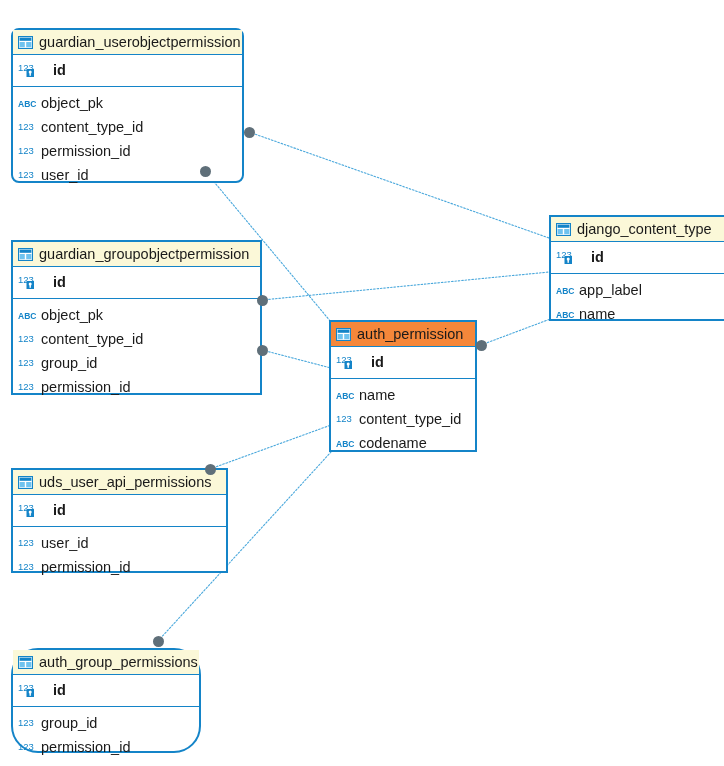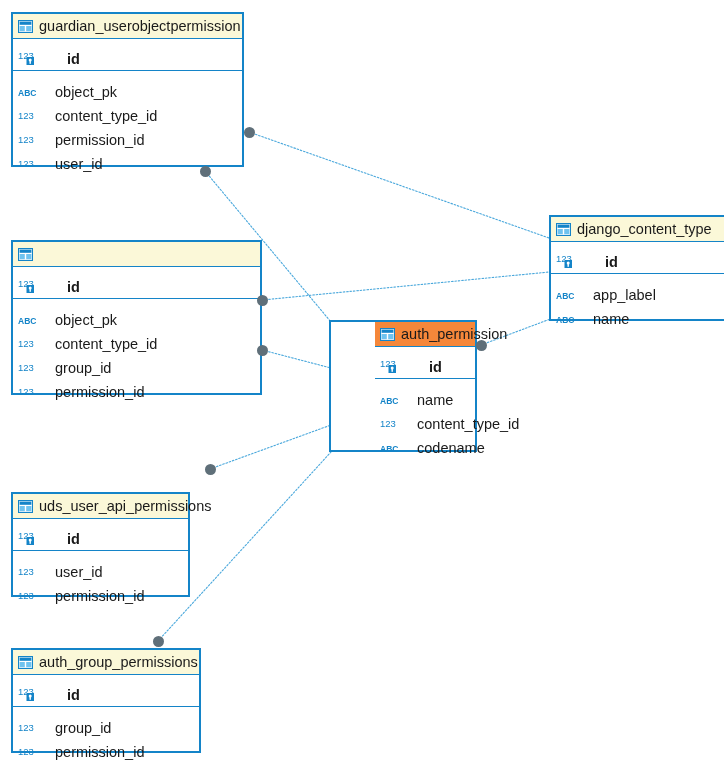--- a/index.html
+++ b/index.html
@@ -57,22 +57,22 @@
     box-sizing: border-box;
     border-bottom: 1px solid #1484c8;
     padding: 3px 0 4px 0;
   }
   .cols-section {
     box-sizing: border-box;
     padding: 4px 0 5px 0;
   }
   .col-row {
     display: flex;
-    align-items: flex-end;
-    gap: 18px;
+    align-items: center;
+    gap: 4px;
     height: 24px;
     padding: 0 5px 0 5px;
     white-space: nowrap;
   }
   .col-name {
     font-size: 14.5px;
     color: #1a1a1a;
     line-height: 1;
   }
   .col-name.pk {
@@ -102,21 +102,21 @@
 <div id="canvas">
   <svg id="edge-layer" width="724" height="766" viewBox="0 0 724 766">
       <line x1="249" y1="132" x2="549" y2="238" stroke="#4aa8dc" stroke-width="1.1" stroke-dasharray="1.6 1.8" stroke-linecap="round"></line>
       <line x1="205" y1="171" x2="331" y2="322" stroke="#4aa8dc" stroke-width="1.1" stroke-dasharray="1.6 1.8" stroke-linecap="round"></line>
       <line x1="262" y1="300" x2="549" y2="272" stroke="#4aa8dc" stroke-width="1.1" stroke-dasharray="1.6 1.8" stroke-linecap="round"></line>
       <line x1="262" y1="350" x2="331" y2="368" stroke="#4aa8dc" stroke-width="1.1" stroke-dasharray="1.6 1.8" stroke-linecap="round"></line>
       <line x1="481" y1="345" x2="553" y2="318" stroke="#4aa8dc" stroke-width="1.1" stroke-dasharray="1.6 1.8" stroke-linecap="round"></line>
       <line x1="210" y1="469" x2="331" y2="425" stroke="#4aa8dc" stroke-width="1.1" stroke-dasharray="1.6 1.8" stroke-linecap="round"></line>
       <line x1="158" y1="641" x2="331" y2="452" stroke="#4aa8dc" stroke-width="1.1" stroke-dasharray="1.6 1.8" stroke-linecap="round"></line>
     </svg>
-<div class="entity" style="left: 11px; top: 12px; width: 233px; height: 155px;">
+<div class="entity" style="left: 11px; top: 28px; width: 233px; height: 155px; border-radius: 8px;">
       <div class="entity-header">
         <span class="ic">
           <svg width="15" height="13" viewBox="0 0 15 13">
             <rect x="0.5" y="0.5" width="14" height="12" fill="#ffffff" stroke="#1484c8" stroke-width="1.2"></rect>
             <rect x="1.6" y="1.6" width="11.8" height="3.2" fill="#1484c8"></rect>
             <rect x="1.6" y="6" width="5.2" height="5.2" fill="#6fc3ef"></rect>
             <rect x="8.2" y="6" width="5.2" height="5.2" fill="#6fc3ef"></rect>
           </svg>
         </span>
         <span class="entity-title">guardian_userobjectpermission</span>
@@ -216,20 +216,21 @@
     <div class="entity" style="left: 11px; top: 240px; width: 251px; height: 155px;">
       <div class="entity-header">
         <span class="ic">
           <svg width="15" height="13" viewBox="0 0 15 13">
             <rect x="0.5" y="0.5" width="14" height="12" fill="#ffffff" stroke="#1484c8" stroke-width="1.2"></rect>
             <rect x="1.6" y="1.6" width="11.8" height="3.2" fill="#1484c8"></rect>
             <rect x="1.6" y="6" width="5.2" height="5.2" fill="#6fc3ef"></rect>
             <rect x="8.2" y="6" width="5.2" height="5.2" fill="#6fc3ef"></rect>
           </svg>
         </span>
+        <span class="entity-title">guardian_groupobjectpermission</span>
       </div>
       <div class="pk-section">
         <div class="col-row">
           <span class="ic">
             <svg width="19" height="15" viewBox="0 0 19 15">
               <text x="0" y="8" font-size="9.5" fill="#1484c8" font-family="&quot;Liberation Sans&quot;, sans-serif" font-weight="normal">123</text>
               <rect x="8.5" y="6" width="7.5" height="8" fill="#1484c8"></rect>
               <circle cx="12.2" cy="9.1" r="1.5" fill="#ffffff"></circle>
               <rect x="11.5" y="9.4" width="1.4" height="3.4" fill="#ffffff"></rect>
             </svg>
@@ -265,21 +266,21 @@
         <div class="col-row">
           <span class="ic">
             <svg width="19" height="13" viewBox="0 0 19 13">
               <text x="0" y="9" font-size="9.5" fill="#1484c8" font-family="&quot;Liberation Sans&quot;, sans-serif" font-weight="normal">123</text>
             </svg>
           </span>
           <span class="col-name">permission_id</span>
         </div>
       </div>
     </div>
-    <div class="entity selected" style="left: 329px; top: 320px; width: 148px; height: 132px; padding-left: 44px;">
+    <div class="entity selected" style="left: 329px; top: 320px; width: 148px; height: 132px;">
       <div class="entity-header">
         <span class="ic">
           <svg width="15" height="13" viewBox="0 0 15 13">
             <rect x="0.5" y="0.5" width="14" height="12" fill="#ffffff" stroke="#1484c8" stroke-width="1.2"></rect>
             <rect x="1.6" y="1.6" width="11.8" height="3.2" fill="#1484c8"></rect>
             <rect x="1.6" y="6" width="5.2" height="5.2" fill="#6fc3ef"></rect>
             <rect x="8.2" y="6" width="5.2" height="5.2" fill="#6fc3ef"></rect>
           </svg>
         </span>
         <span class="entity-title">auth_permission</span>
@@ -317,21 +318,21 @@
         <div class="col-row">
           <span class="ic">
             <svg width="19" height="13" viewBox="0 0 19 13">
               <text x="0" y="9.5" font-size="8.5" fill="#1484c8" font-family="&quot;Liberation Sans&quot;, sans-serif" font-weight="bold">ABC</text>
             </svg>
           </span>
           <span class="col-name">codename</span>
         </div>
       </div>
     </div>
-    <div class="entity" style="left: 11px; top: 492px; width: 179px; height: 105px;">
+    <div class="entity" style="left: 11px; top: 468px; width: 217px; height: 105px;">
       <div class="entity-header">
         <span class="ic">
           <svg width="15" height="13" viewBox="0 0 15 13">
             <rect x="0.5" y="0.5" width="14" height="12" fill="#ffffff" stroke="#1484c8" stroke-width="1.2"></rect>
             <rect x="1.6" y="1.6" width="11.8" height="3.2" fill="#1484c8"></rect>
             <rect x="1.6" y="6" width="5.2" height="5.2" fill="#6fc3ef"></rect>
             <rect x="8.2" y="6" width="5.2" height="5.2" fill="#6fc3ef"></rect>
           </svg>
         </span>
         <span class="entity-title">uds_user_api_permissions</span>
@@ -361,21 +362,21 @@
         <div class="col-row">
           <span class="ic">
             <svg width="19" height="13" viewBox="0 0 19 13">
               <text x="0" y="9" font-size="9.5" fill="#1484c8" font-family="&quot;Liberation Sans&quot;, sans-serif" font-weight="normal">123</text>
             </svg>
           </span>
           <span class="col-name">permission_id</span>
         </div>
       </div>
     </div>
-    <div class="entity" style="left: 11px; top: 648px; width: 190px; height: 105px;">
+    <div class="entity" style="left: 11px; top: 648px; width: 190px; height: 105px; border-radius: 27px;">
       <div class="entity-header">
         <span class="ic">
           <svg width="15" height="13" viewBox="0 0 15 13">
             <rect x="0.5" y="0.5" width="14" height="12" fill="#ffffff" stroke="#1484c8" stroke-width="1.2"></rect>
             <rect x="1.6" y="1.6" width="11.8" height="3.2" fill="#1484c8"></rect>
             <rect x="1.6" y="6" width="5.2" height="5.2" fill="#6fc3ef"></rect>
             <rect x="8.2" y="6" width="5.2" height="5.2" fill="#6fc3ef"></rect>
           </svg>
         </span>
         <span class="entity-title">auth_group_permissions</span>

